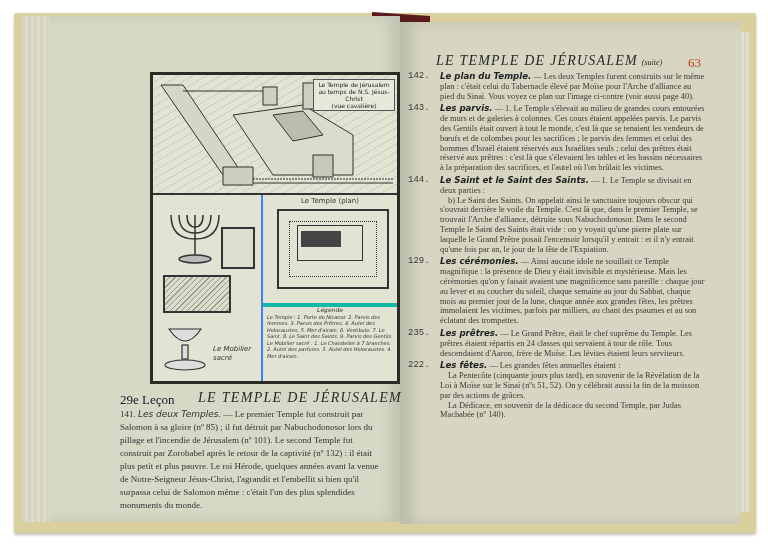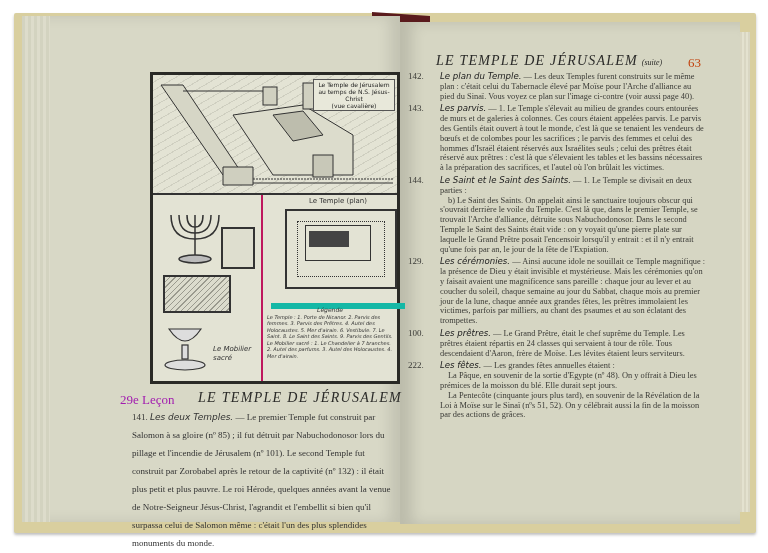--- a/index.html
+++ b/index.html
@@ -7,45 +7,45 @@
   .cover{position:absolute;left:14px;top:13px;width:742px;height:520px;background:#d9cf9f;border-radius:2px;box-shadow:0 2px 3px rgba(0,0,0,.25);}
   .page-left{position:absolute;left:22px;top:16px;width:378px;height:506px;background:#d8d8c6;box-shadow:inset -10px 0 14px rgba(0,0,0,.10);}
   .page-left .edge{position:absolute;left:0;top:0;width:28px;height:100%;background:repeating-linear-gradient(90deg,#d3d3c0 0 3px,#dddccb 3px 6px);}
   .page-right{position:absolute;left:400px;top:22px;width:340px;height:502px;background:#d6d6c3;box-shadow:inset 12px 0 14px rgba(0,0,0,.12);}
   .page-right .edge{position:absolute;right:-10px;top:10px;width:10px;height:480px;background:repeating-linear-gradient(90deg,#d9d6c2 0 2px,#e4e2cf 2px 4px);}
   .ribbon{position:absolute;left:372px;top:14px;width:58px;height:10px;background:#5a1b1d;transform:skewY(4deg);}
   
   .illus{position:absolute;left:150px;top:72px;width:250px;height:312px;border:3px solid #2a2a26;background:#e3e3d4;box-sizing:border-box;}
   .illus .top{position:absolute;left:0;top:0;width:100%;height:118px;border-bottom:2px solid #333;background:
       repeating-linear-gradient(150deg,transparent 0 6px,rgba(60,60,50,.12) 6px 7px),#e3e3d4;}
-  .illus .bl{position:absolute;left:0;top:120px;width:108px;height:186px;border-right:2px solid #be185d;}
-  .illus .br{position:absolute;left:118px;top:120px;width:134px;height:108px;border-bottom:6px solid #14b8a6;}
+  .illus .bl{position:absolute;left:0;top:120px;width:108px;height:186px;border-right:2px solid #3b82f6;}
+  .illus .br{position:absolute;left:110px;top:120px;width:134px;height:108px;border-bottom:4px solid #14b8a6;}
   .illus .legend{position:absolute;left:110px;top:230px;width:134px;height:76px;font-family:"DejaVu Sans",sans-serif;font-style:italic;font-size:5px;line-height:6.5px;color:#333;padding:2px 4px;box-sizing:border-box;}
   .callout{position:absolute;right:2px;top:4px;width:78px;font-family:"DejaVu Sans",sans-serif;font-size:6px;line-height:7px;color:#222;text-align:center;background:#e8e8da;border:1px solid #555;padding:1px;}
   .plan-title{position:absolute;left:0;top:2px;width:100%;text-align:center;font-family:"DejaVu Sans",sans-serif;font-size:7px;color:#333;}
   .plan{position:absolute;left:14px;top:14px;width:108px;height:76px;border:2px solid #333;}
   .plan .inner{position:absolute;left:10px;top:10px;right:10px;bottom:10px;border:1px dotted #333;}
   .plan .sanct{position:absolute;left:22px;top:20px;width:40px;height:16px;background:#444;}
   .plan .court{position:absolute;left:18px;top:14px;width:64px;height:34px;border:1px solid #333;}
   .mobilier-label{position:absolute;left:60px;top:150px;font-family:"DejaVu Sans",sans-serif;font-style:italic;font-size:7px;color:#333;line-height:9px;}
   .menorah{position:absolute;left:12px;top:10px;width:60px;height:60px;}
   .altar{position:absolute;left:68px;top:32px;width:30px;height:38px;border:2px solid #333;background:#dedecf;}
   .table-box{position:absolute;left:10px;top:80px;width:64px;height:34px;border:2px solid #333;background:repeating-linear-gradient(135deg,#dcdccd 0 3px,#9a9a8e 3px 4px);}
   .laver{position:absolute;left:10px;top:128px;width:44px;height:48px;}
   
-  .lesson{position:absolute;left:120px;top:392px;font-size:13px;color:#a21caf;}
+  .lesson{position:absolute;left:120px;top:392px;font-size:13px;color:#0f172a;}
   .lesson-title{position:absolute;left:198px;top:390px;font-size:14px;font-style:italic;letter-spacing:1.3px;color:#2a2a28;}
-  .para-left{position:absolute;left:132px;top:408px;width:262px;font-size:9px;line-height:18px;color:#333;}
+  .para-left{position:absolute;left:120px;top:408px;width:262px;font-size:9px;line-height:13px;color:#333;}
   .rh{position:absolute;left:436px;top:53px;font-size:14px;font-style:italic;letter-spacing:1.2px;color:#2a2a28;}
   .rh-suite{font-size:8px;letter-spacing:0;margin-left:4px;}
   .pnum{position:absolute;left:688px;top:55px;font-size:13px;color:#c2410c;}
   .rcol{position:absolute;left:408px;top:72px;width:298px;font-size:8.4px;line-height:9.8px;color:#3a3a36;}
   .item{position:relative;padding-left:32px;margin-bottom:3px;}
-  .item .num{position:absolute;left:0;top:0;font-size:9px;}
-  .item .head{font-family:"DejaVu Sans",sans-serif;font-style:italic;font-weight:normal;font-size:8.6px;color:#222;}
+  .item .num{position:absolute;left:0;top:0;font-size:9px;font-family:Liberation Mono, monospace;}
+  .item .head{font-family:"DejaVu Sans",sans-serif;font-style:italic;font-weight:bold;font-size:8.6px;color:#222;}
   .sub{text-indent:8px;display:block;}
   .it{font-family:"DejaVu Sans",sans-serif;font-style:italic;font-size:7.6px;}
 </style>
 </head>
 <body>
 
 <div class="cover"></div>
 <div class="ribbon"></div>
 
 <div class="page-left">
@@ -142,24 +142,24 @@
     <span class="head">Le Saint et le Saint des Saints.</span>
     <span>— 1. Le Temple se divisait en deux parties :</span>
     <span class="sub">b) Le Saint des Saints. On appelait ainsi le sanctuaire toujours obscur qui s'ouvrait derrière le voile du Temple. C'est là que, dans le premier Temple, se trouvait l'Arche d'alliance, détruite sous Nabuchodonosor. Dans le second Temple le Saint des Saints était vide : on y voyait qu'une pierre plate sur laquelle le Grand Prêtre posait l'encensoir lorsqu'il y entrait : et il n'y entrait qu'une fois par an, le jour de la fête de l'Expiation.</span>
   </div>
   <div class="item">
     <span class="num">129.</span>
     <span class="head">Les cérémonies.</span>
     <span>— Ainsi aucune idole ne souillait ce Temple magnifique : la présence de Dieu y était invisible et mystérieuse. Mais les cérémonies qu'on y faisait avaient une magnificence sans pareille : chaque jour au lever et au coucher du soleil, chaque semaine au jour du Sabbat, chaque mois au premier jour de la lune, chaque année aux grandes fêtes, les prêtres immolaient les victimes, parfois par milliers, au chant des psaumes et au son éclatant des trompettes.</span>
   </div>
   <div class="item">
-    <span class="num">100.</span>
+    <span class="num">235.</span>
     <span class="head">Les prêtres.</span>
     <span>— Le Grand Prêtre, était le chef suprême du Temple. Les prêtres étaient répartis en 24 classes qui servaient à tour de rôle. Tous descendaient d'Aaron, frère de Moïse. Les lévites étaient leurs serviteurs.</span>
   </div>
   <div class="item">
     <span class="num">222.</span>
     <span class="head">Les fêtes.</span>
     <span>— Les grandes fêtes annuelles étaient :</span>
-    <span class="sub">La Pâque, en souvenir de la sortie d'Egypte (nº 48). On y offrait à Dieu les prémices de la moisson du blé. Elle durait sept jours.</span>
     <span class="sub">La Pentecôte (cinquante jours plus tard), en souvenir de la Révélation de la Loi à Moïse sur le Sinaï (nºs 51, 52). On y célébrait aussi la fin de la moisson par des actions de grâces.</span>
+    <span class="sub">La Dédicace, en souvenir de la dédicace du second Temple, par Judas Machabée (nº 140).</span>
   </div>
 </div>
 
 </body></html>

